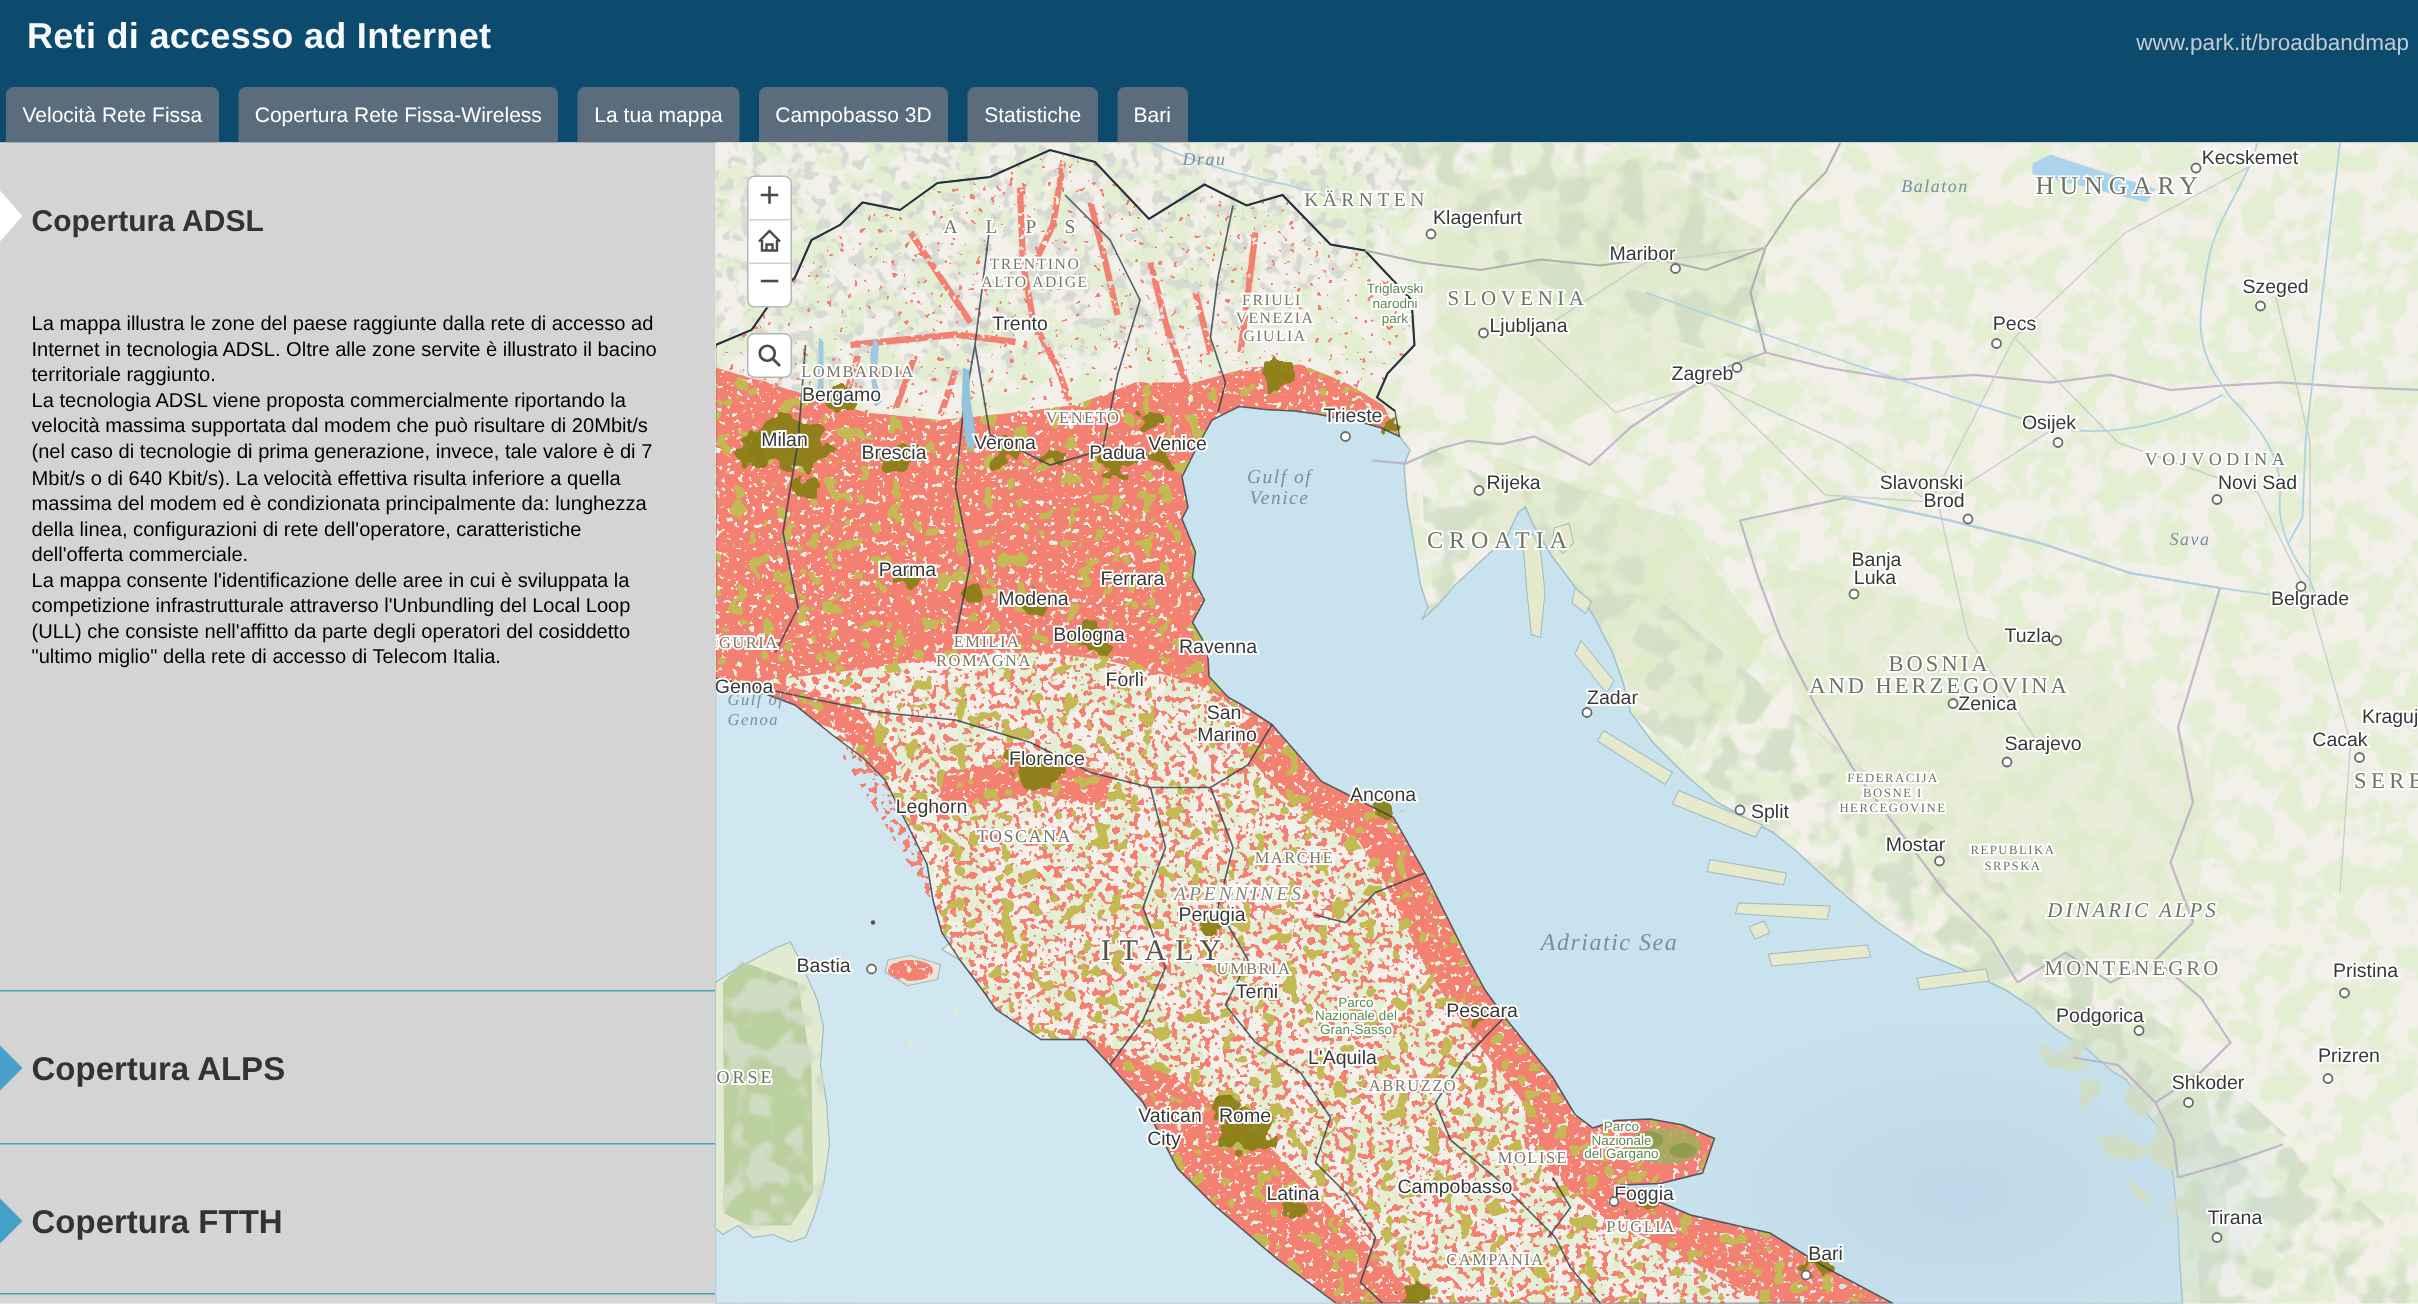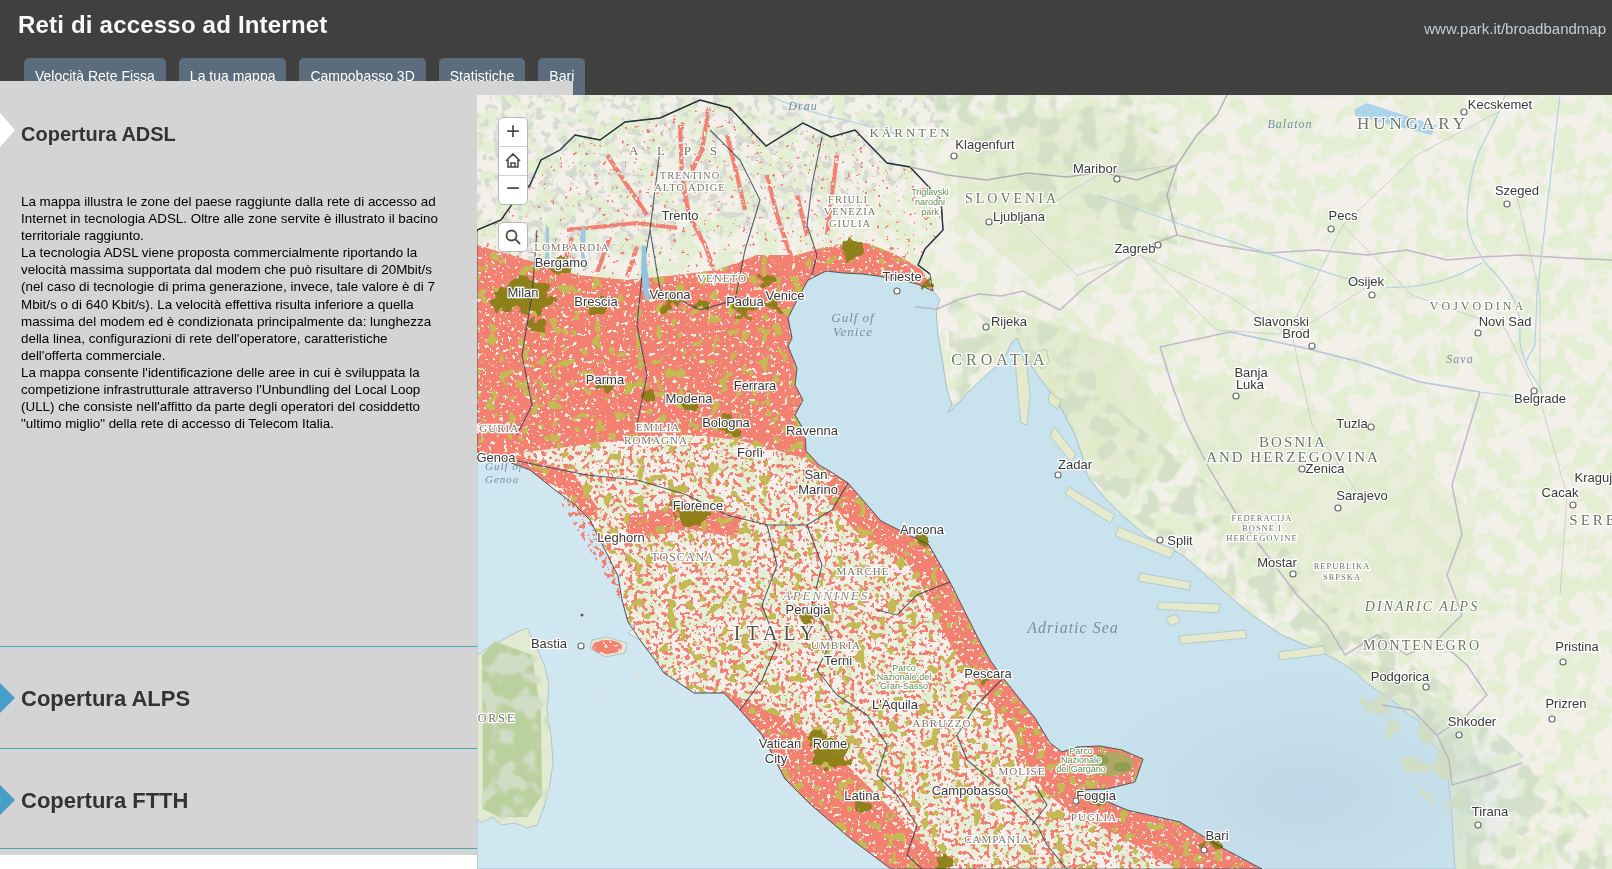--- a/index.html
+++ b/index.html
@@ -1,25 +1,25 @@
 <!DOCTYPE html>
 <html><head>
 <meta charset="utf-8">
 <style>
 html,body{margin:0;padding:0;width:1612px;height:869px;overflow:hidden;
  font-family:"Liberation Sans",sans-serif;}
-#header{position:absolute;left:0;top:0;width:1612px;height:95px;background:#404040;}
+#header{position:absolute;left:0;top:0;width:1612px;height:95px;background:#0c4a6e;}
 #title{position:absolute;left:18px;top:11px;font-size:24px;font-weight:700;color:#f7f9fa;letter-spacing:0.2px;}
 #url{position:absolute;right:6px;top:20px;font-size:15px;color:#c3cbd2;}
-#tabs{position:absolute;left:24px;top:58px;height:37px;display:flex;}
+#tabs{position:absolute;left:4px;top:58px;height:37px;display:flex;}
 .tab{height:37px;line-height:36px;padding:0 11px;margin-right:13px;background:#5b6c7d;
  color:#fff;font-size:14px;border-radius:5px 5px 0 0;white-space:nowrap;}
 .tab.active{background:#6fb7dc;color:#16303f;border:1px solid #8dc8e6;border-bottom:3px solid #4d9dc5;
  line-height:32px;height:33px;}
-#sidebar{position:absolute;left:0;top:81px;width:573px;height:774px;background:#d4d4d4;}
+#sidebar{position:absolute;left:0;top:95px;width:573px;height:774px;background:#d4d4d4;}
 .arrow-w{position:absolute;left:0;top:32px;width:0;height:0;border-top:17px solid transparent;
  border-bottom:17px solid transparent;border-left:15px solid #ffffff;}
 .arrow-b{position:absolute;left:0;width:0;height:0;border-top:15px solid transparent;
  border-bottom:15px solid transparent;border-left:15px solid #459fc9;}
 h2{position:absolute;left:21px;margin:0;font-size:22px;font-weight:600;color:#333;}
 #desc{position:absolute;left:21px;top:112px;width:430px;font-size:13.4px;line-height:17.1px;color:#000000;}
 .tealline{position:absolute;left:0;width:477px;height:0;border-top:1px solid #49a5b8;}
 #map{position:absolute;left:477px;top:95px;width:1135px;height:774px;background:#f2f0e9;}
 #zoomctl{position:absolute;left:21px;top:22px;width:28px;background:#fff;border:1px solid #b7b7b7;
  border-radius:5px;}
@@ -28,20 +28,21 @@
 #searchbtn{position:absolute;left:21px;top:127px;width:28px;height:28px;background:#fff;
  border:1px solid #b7b7b7;border-radius:5px;}
 </style>
 </head>
 <body>
 <div id="header">
  <div id="title">Reti di accesso ad Internet</div>
  <div id="url">www.park.it/broadbandmap</div>
  <div id="tabs">
   <div class="tab">Velocità Rete Fissa</div>
+  <div class="tab">Copertura Rete Fissa-Wireless</div>
   <div class="tab">La tua mappa</div>
   <div class="tab">Campobasso 3D</div>
   <div class="tab">Statistiche</div>
   <div class="tab">Bari</div>
  </div>
 </div>
 <div id="sidebar">
  <div class="arrow-w"></div>
  <h2 style="top:42px;font-size:20px;">Copertura ADSL</h2>
  <div id="desc">La mappa illustra le zone del paese raggiunte dalla rete di accesso ad

